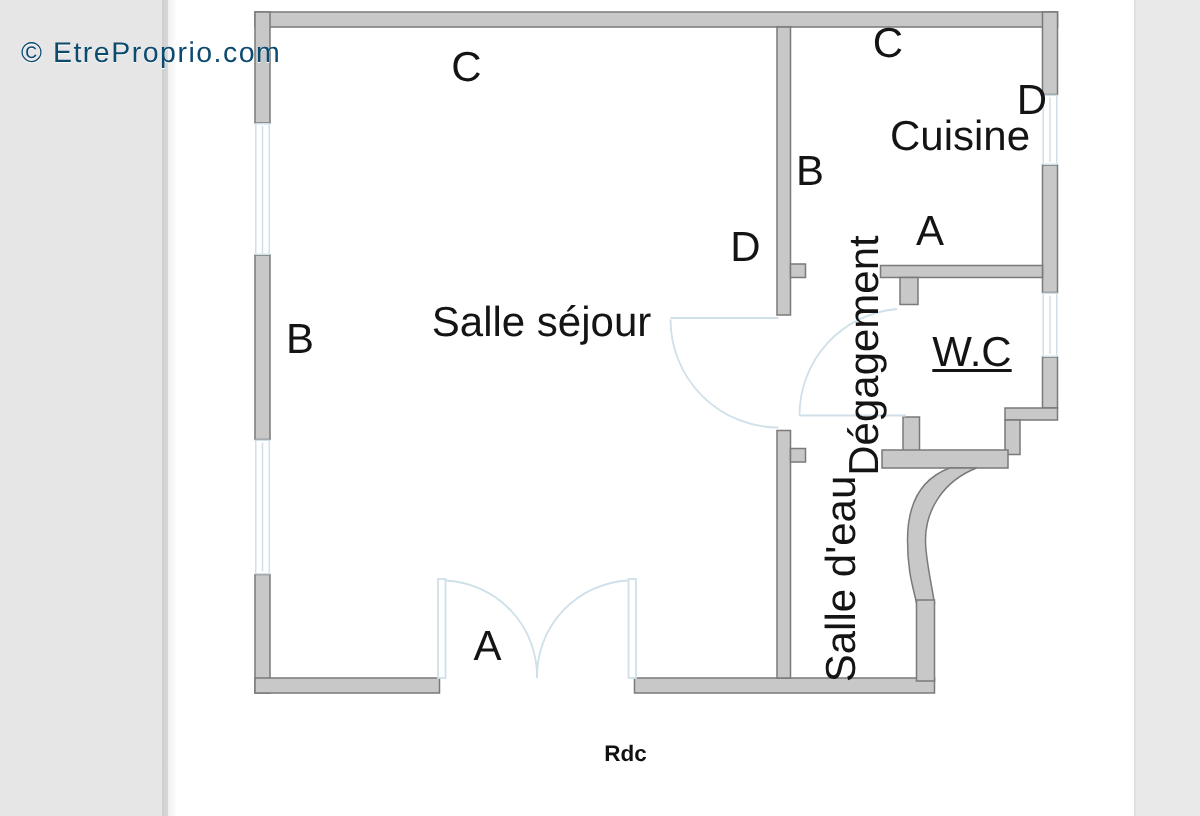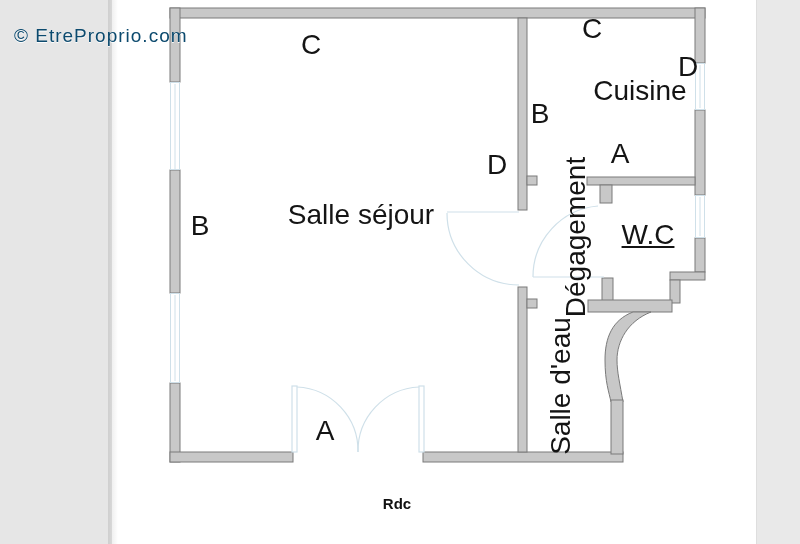--- a/index.html
+++ b/index.html
@@ -94,13 +94,13 @@
 
 <div class="lbl marker" style="left:311px;top:45px;">C</div>
 <div class="lbl marker" style="left:200px;top:226px;">B</div>
 <div class="lbl marker" style="left:497px;top:165px;">D</div>
 <div class="lbl marker" style="left:325px;top:431px;">A</div>
 <div class="lbl marker" style="left:592px;top:29px;">C</div>
 <div class="lbl marker" style="left:688px;top:67px;">D</div>
 <div class="lbl marker" style="left:540px;top:114px;">B</div>
 <div class="lbl marker" style="left:620px;top:154px;">A</div>
 
-<div class="lbl small" style="left:397px;top:503px;">Rdc</div>
+<div class="lbl small" style="left:417px;top:503px;">Rdc</div>
 
 </body></html>

